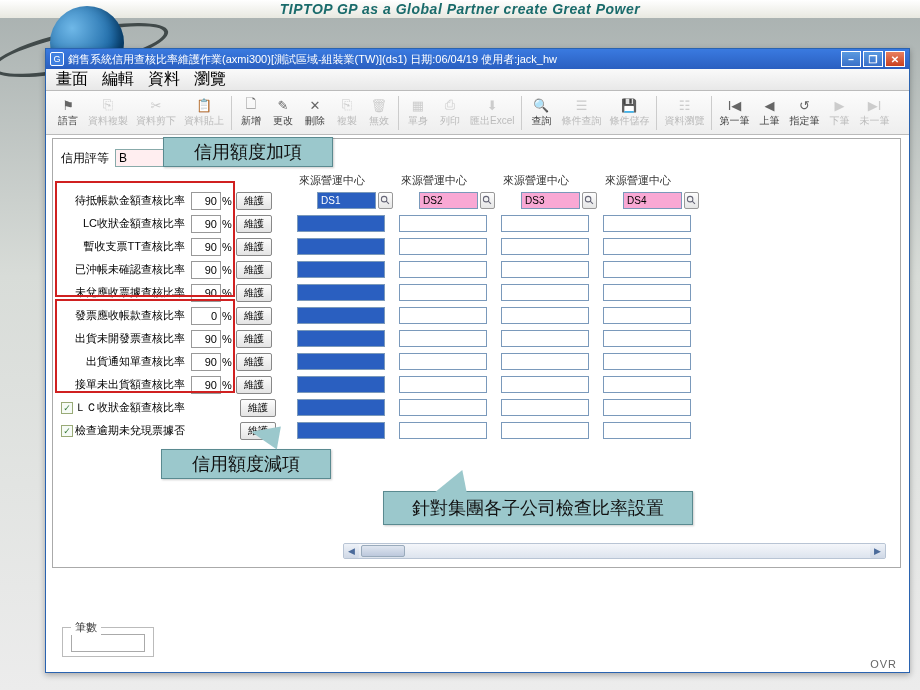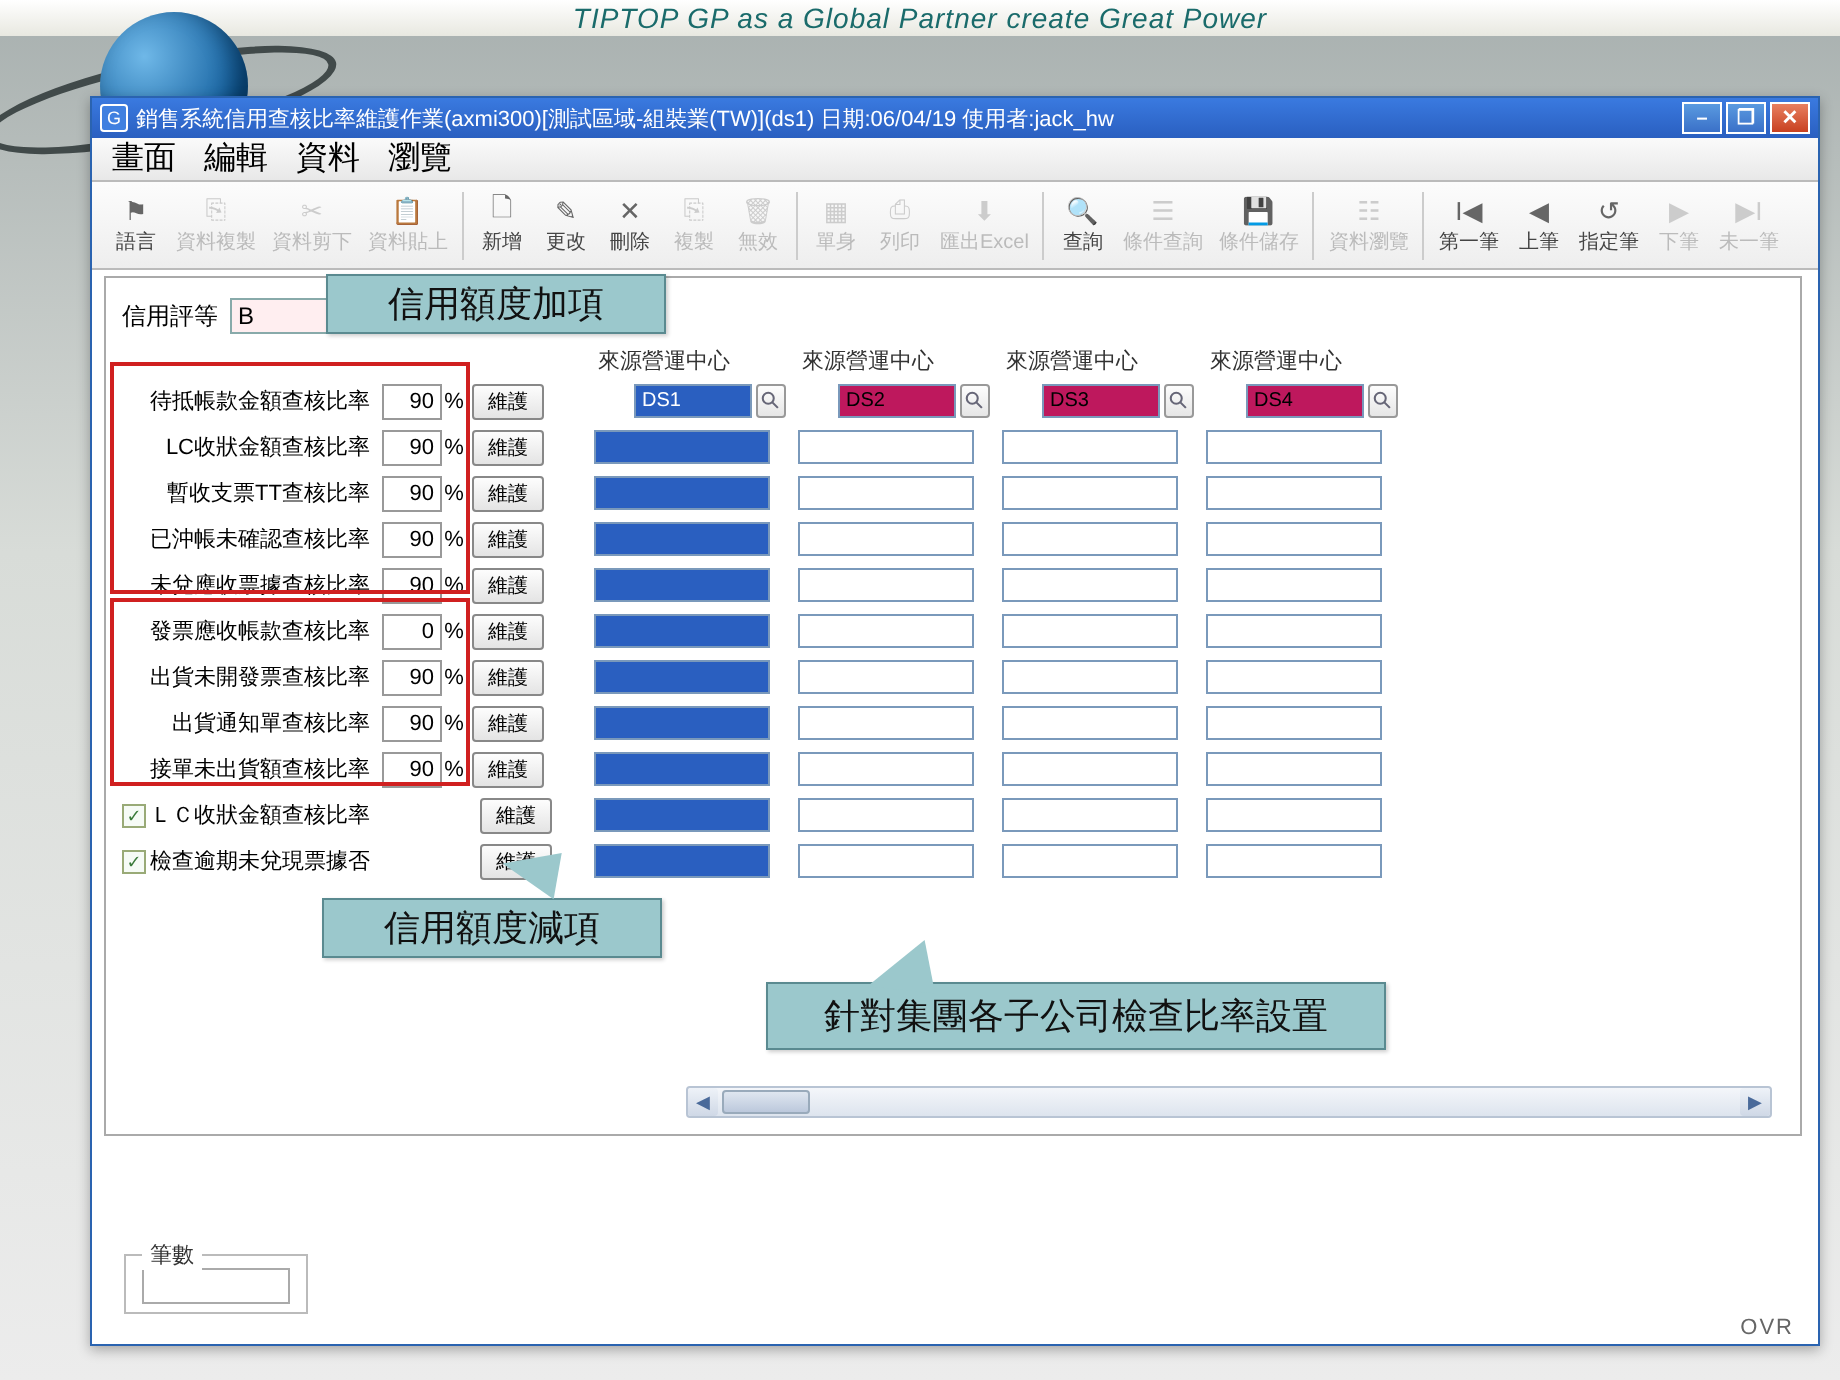--- a/index.html
+++ b/index.html
@@ -1,18 +1,18 @@
 <!DOCTYPE html>
 <html><head>
 <meta charset="utf-8">
 <style>
   * { box-sizing: border-box; margin: 0; padding: 0; font-family: "Microsoft JhengHei", "PMingLiU", Arial, sans-serif; }
   body { width: 920px; height: 690px; background: linear-gradient(#a8b0af 0%, #d8dcd8 40%, #ececec 100%); overflow: hidden; position: relative; }
   .top-banner { height: 18px; background: linear-gradient(#fff,#e8e8e0); display: flex; align-items: center; justify-content: center; position: relative; }
-  .top-banner .slogan { color: #1a6b6b; font-weight: normal; font-style: italic; font-size: 14px; letter-spacing: 0.5px; }
+  .top-banner .slogan { color: #1a6b6b; font-weight: bold; font-style: italic; font-size: 14px; letter-spacing: 0.5px; }
   .top-banner .brand { position: absolute; right: 10px; top: -1px; width: 170px; height: 22px; background: linear-gradient(#78a0a0,#2f5a5a); border-radius: 0 0 12px 12px; display:flex; align-items:center; justify-content:center; color:#fff; font-weight:bold; font-style:italic; letter-spacing:2px; font-size:14px;}
   .globe-wrap { position:absolute; left:20px; top:4px; width:120px; height:100px; }
   .ring { position:absolute; left:-30px; top:26px; width:180px; height:40px; border:4px solid #414a4a; border-radius:50%; transform:rotate(-12deg);}
   .globe { position:absolute; left:30px; top:2px; width:74px; height:74px; border-radius:50%; background: radial-gradient(circle at 30% 30%, #6fb8e8, #0d5a9a 70%); box-shadow: inset -6px -6px 12px rgba(0,0,0,0.4);}
   .app-window { position:absolute; left:45px; top:48px; width:865px; height:625px; background:#fff; border:1px solid #2a63b0; box-shadow:0 2px 6px rgba(0,0,0,0.3); display:flex; flex-direction:column; }
   .titlebar { height:20px; background: linear-gradient(#3a7ae0,#2a5fc0); display:flex; align-items:center; color:#fff; font-size:11px; padding:0 4px; }
   .titlebar .ico { width:14px; height:14px; background:#4080e0; border:1px solid #fff; border-radius:2px; margin-right:4px; display:flex; align-items:center; justify-content:center; font-size:9px;}
   .win-btns { margin-left:auto; display:flex; gap:2px;}
   .win-btn { width:20px; height:16px; border:1px solid #fff; display:flex; align-items:center; justify-content:center; font-size:10px; font-weight:bold; color:#fff;}
   .win-min,.win-max{background:linear-gradient(#5a9ae0,#3a70c8);} .win-close{background:linear-gradient(#e88060,#c84020);}
@@ -38,21 +38,21 @@
   .row-label.chk { width:132px; display:flex; align-items:center; justify-content:flex-end; gap:2px;}
   .chkbox { width:12px; height:12px; border:1px solid #9a7; background:#f6fbf6; display:inline-flex; align-items:center; justify-content:center; font-size:9px; color:#3a7a3a;}
   .pct-input { width:30px; height:18px; border:1px solid #999; background:#fff; text-align:right; padding:0 3px; font-size:11px;}
   .pct-sign { width:12px; text-align:center; font-size:11px;}
   .maint-btn { width:36px; height:18px; border:1px solid #888; background:linear-gradient(#fdfdfd,#e4e4e4); font-size:10px; display:flex; align-items:center; justify-content:center; border-radius:2px; margin-left:3px;}
   .redbox { position:absolute; border:2px solid #d02020; pointer-events:none;}
   .src-cols { display:flex; gap:6px; flex:1;}
   .src-col { width:96px;}
   .src-head { font-size:11px; height:18px; display:flex; align-items:center; padding-left:2px; color:#333;}
   .src-first-row { display:flex; align-items:center; height:23px; gap:2px;padding-left:20px;}
-  .src-cell { width:70px; height:17px; border:1px solid #7a99bb; background:#be185d; font-size:10px; padding:0 3px; display:flex; align-items:center;}
+  .src-cell { width:70px; height:17px; border:1px solid #7a99bb; background:#f9a8d4; font-size:10px; padding:0 3px; display:flex; align-items:center;}
   .src-cell.sel { background:#2a5fc0; color:#fff;}
   .mag { width:18px; height:17px; border:1px solid #999; background:linear-gradient(#fdfdfd,#e6e6e6); display:flex; align-items:center; justify-content:center; border-radius:2px;}
   .mag svg{width:11px;height:11px;}
   .bar-row { height:23px; display:flex; align-items:center;}
   .bar { width:88px; height:17px; border:1px solid #7a99bb; background:#2a5fc0;}
   .bar.empty { background:#fff;}
   .hscroll { position:absolute; left:290px; right:14px; bottom:8px; height:16px; background:linear-gradient(#f4f6fa,#dde4ee); border:1px solid #b8c4d4; border-radius:2px; display:flex; align-items:center;}
   .hs-btn{width:15px;height:14px;display:flex;align-items:center;justify-content:center;background:linear-gradient(#eef2f8,#cfd8e6);border-radius:2px;color:#4a6a9a;font-size:9px;}
   .hs-thumb{width:44px;height:12px;margin-left:2px;background:linear-gradient(#dfe6f0,#bcc8dc);border:1px solid #9ab; border-radius:2px;}
   .count-field { position:absolute; left:16px; top:492px; display:flex; align-items:center; gap:4px; font-size:12px;}

